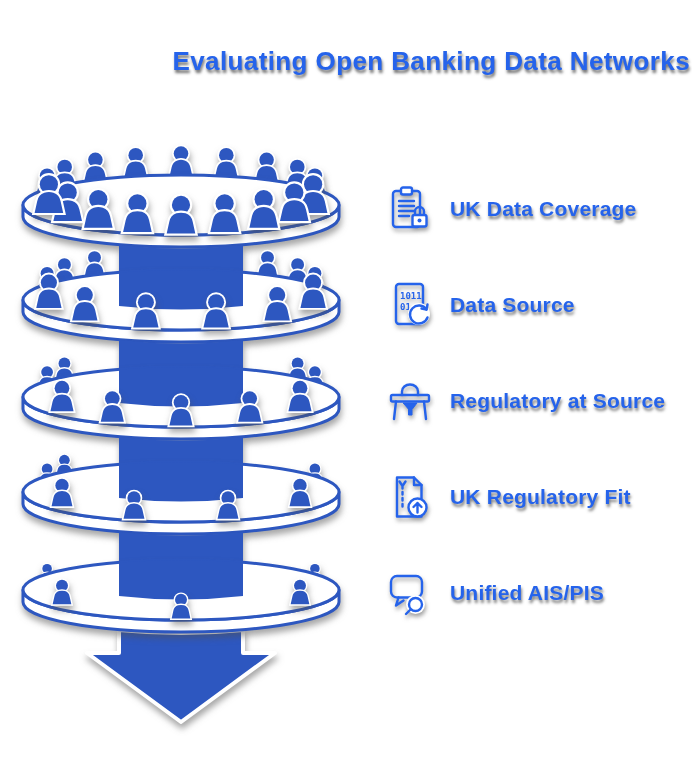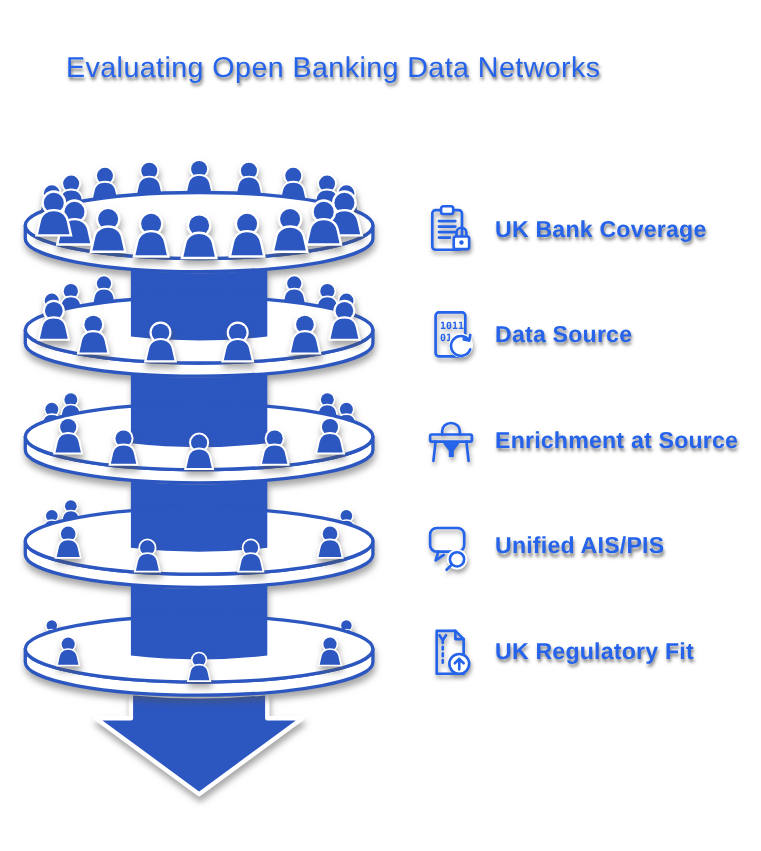--- a/index.html
+++ b/index.html
@@ -1,21 +1,21 @@
 <!DOCTYPE html>
 <html style="--accent: #2563eb; --funnel: #2d57c0; --bg: #ffffff;"><head>
 <meta charset="utf-8">
 <style>
   html,body{margin:0;padding:0;}
   body{font-family:"Liberation Sans",sans-serif;}
   #stage{position:relative;width:692px;height:774px;background:var(--bg,#fff);overflow:hidden;}
 
   .page-title{
     position:absolute;left:60px;top:46px;width:630px;
-    text-align:left;font-size:26px;font-weight:400;letter-spacing:.4px;
+    text-align:right;font-size:26px;font-weight:700;letter-spacing:.4px;
     color:var(--accent,#2563eb);
     text-shadow:1px 3px 3px rgba(70,70,70,.75);
     white-space:nowrap;
   }
 
   #funnel{position:absolute;left:0;top:0;}
   .sh{filter:drop-shadow(1px 5px 3px rgba(80,80,80,.5));}
   .person circle,.person path{
     fill:var(--funnel,#2d57c0);stroke:#fff;stroke-width:3.4;paint-order:stroke fill;
   }
@@ -300,21 +300,21 @@
       <span class="icon">
         <svg viewBox="0 0 52 52" width="52" height="52">
           <rect x="9" y="8" width="27" height="36" rx="3"></rect>
           <rect x="17" y="4.5" width="11" height="7" rx="2" style="fill:#fff"></rect>
           <path d="M15 18h15M15 23h15M15 28h15M15 33h10"></path>
           <path d="M31 32v-3.5a4.5 4.5 0 0 1 9 0V32"></path>
           <rect x="28.5" y="32" width="14" height="11.5" rx="2" style="fill:#fff"></rect>
           <circle cx="35.5" cy="37.5" r="2" style="fill:var(--accent);stroke:none"></circle>
         </svg>
       </span>
-      <span class="label">UK Bank Coverage</span>
+      <span class="label">UK Data Coverage</span>
     </div>
 
     <div class="item">
       <span class="icon">
         <svg viewBox="0 0 52 52" width="52" height="52">
           <rect x="12" y="5" width="27" height="40" rx="3"></rect>
           <text x="16" y="20" style="fill:var(--accent);stroke:none;font:700 9px 'DejaVu Sans Mono',monospace">1011</text>
           <text x="16" y="31" style="fill:var(--accent);stroke:none;font:700 9px 'DejaVu Sans Mono',monospace">01</text>
           <circle cx="35" cy="35" r="11" style="fill:#fff;stroke:none"></circle>
           <path d="M42.5 30.5 A9 9 0 1 0 43.5 38.5"></path>
@@ -326,43 +326,43 @@
 
     <div class="item">
       <span class="icon">
         <svg viewBox="0 0 52 52" width="52" height="52">
           <path d="M18 20v-3.5c0-4 3.6-7 8-7s8 3 8 7V20"></path>
           <rect x="7" y="20" width="38" height="6.5" rx="1.5"></rect>
           <path d="M12 26.5 10 44M40 26.5 42 44"></path>
           <path d="M19.5 28h13.5l-5 6.5v5.5h-3.5v-5.5z" style="fill:var(--accent);stroke:var(--accent);stroke-width:1"></path>
         </svg>
       </span>
-      <span class="label">Enrichment at Source</span>
+      <span class="label">Regulatory at Source</span>
+    </div>
+
+    <div class="item">
+      <span class="icon">
+        <svg viewBox="0 0 52 52" width="52" height="52">
+          <path d="M13 6.5h17l7.5 7.5v31.5H13z"></path>
+          <path d="M30 6.5V14h7.5"></path>
+          <path d="M15.5 10.5l3 4.5 3-4.5M18.5 15v2.5M18.5 21v2.5M18.5 27v2.5M18.5 33v2.5"></path>
+          <circle cx="33.5" cy="36.5" r="9" style="fill:#fff"></circle>
+          <path d="M33.5 41.5v-9.5M29.5 36l4-4 4 4"></path>
+        </svg>
+      </span>
+      <span class="label">UK Regulatory Fit</span>
     </div>
 
     <div class="item">
       <span class="icon">
         <svg viewBox="0 0 52 52" width="52" height="52">
           <rect x="7" y="9" width="31" height="21.5" rx="6"></rect>
           <path d="M14.5 30.5 12 38.5 19.5 33.5"></path>
           <circle cx="31.5" cy="37.5" r="9.5" style="fill:#fff;stroke:none"></circle>
           <circle cx="31.5" cy="37.5" r="6.5"></circle>
           <path d="M26.5 42.5 22 47"></path>
         </svg>
       </span>
       <span class="label">Unified AIS/PIS</span>
     </div>
 
-    <div class="item">
-      <span class="icon">
-        <svg viewBox="0 0 52 52" width="52" height="52">
-          <path d="M13 6.5h17l7.5 7.5v31.5H13z"></path>
-          <path d="M30 6.5V14h7.5"></path>
-          <path d="M15.5 10.5l3 4.5 3-4.5M18.5 15v2.5M18.5 21v2.5M18.5 27v2.5M18.5 33v2.5"></path>
-          <circle cx="33.5" cy="36.5" r="9" style="fill:#fff"></circle>
-          <path d="M33.5 41.5v-9.5M29.5 36l4-4 4 4"></path>
-        </svg>
-      </span>
-      <span class="label">UK Regulatory Fit</span>
-    </div>
-
   </div>
 </div>
 
 </body></html>

